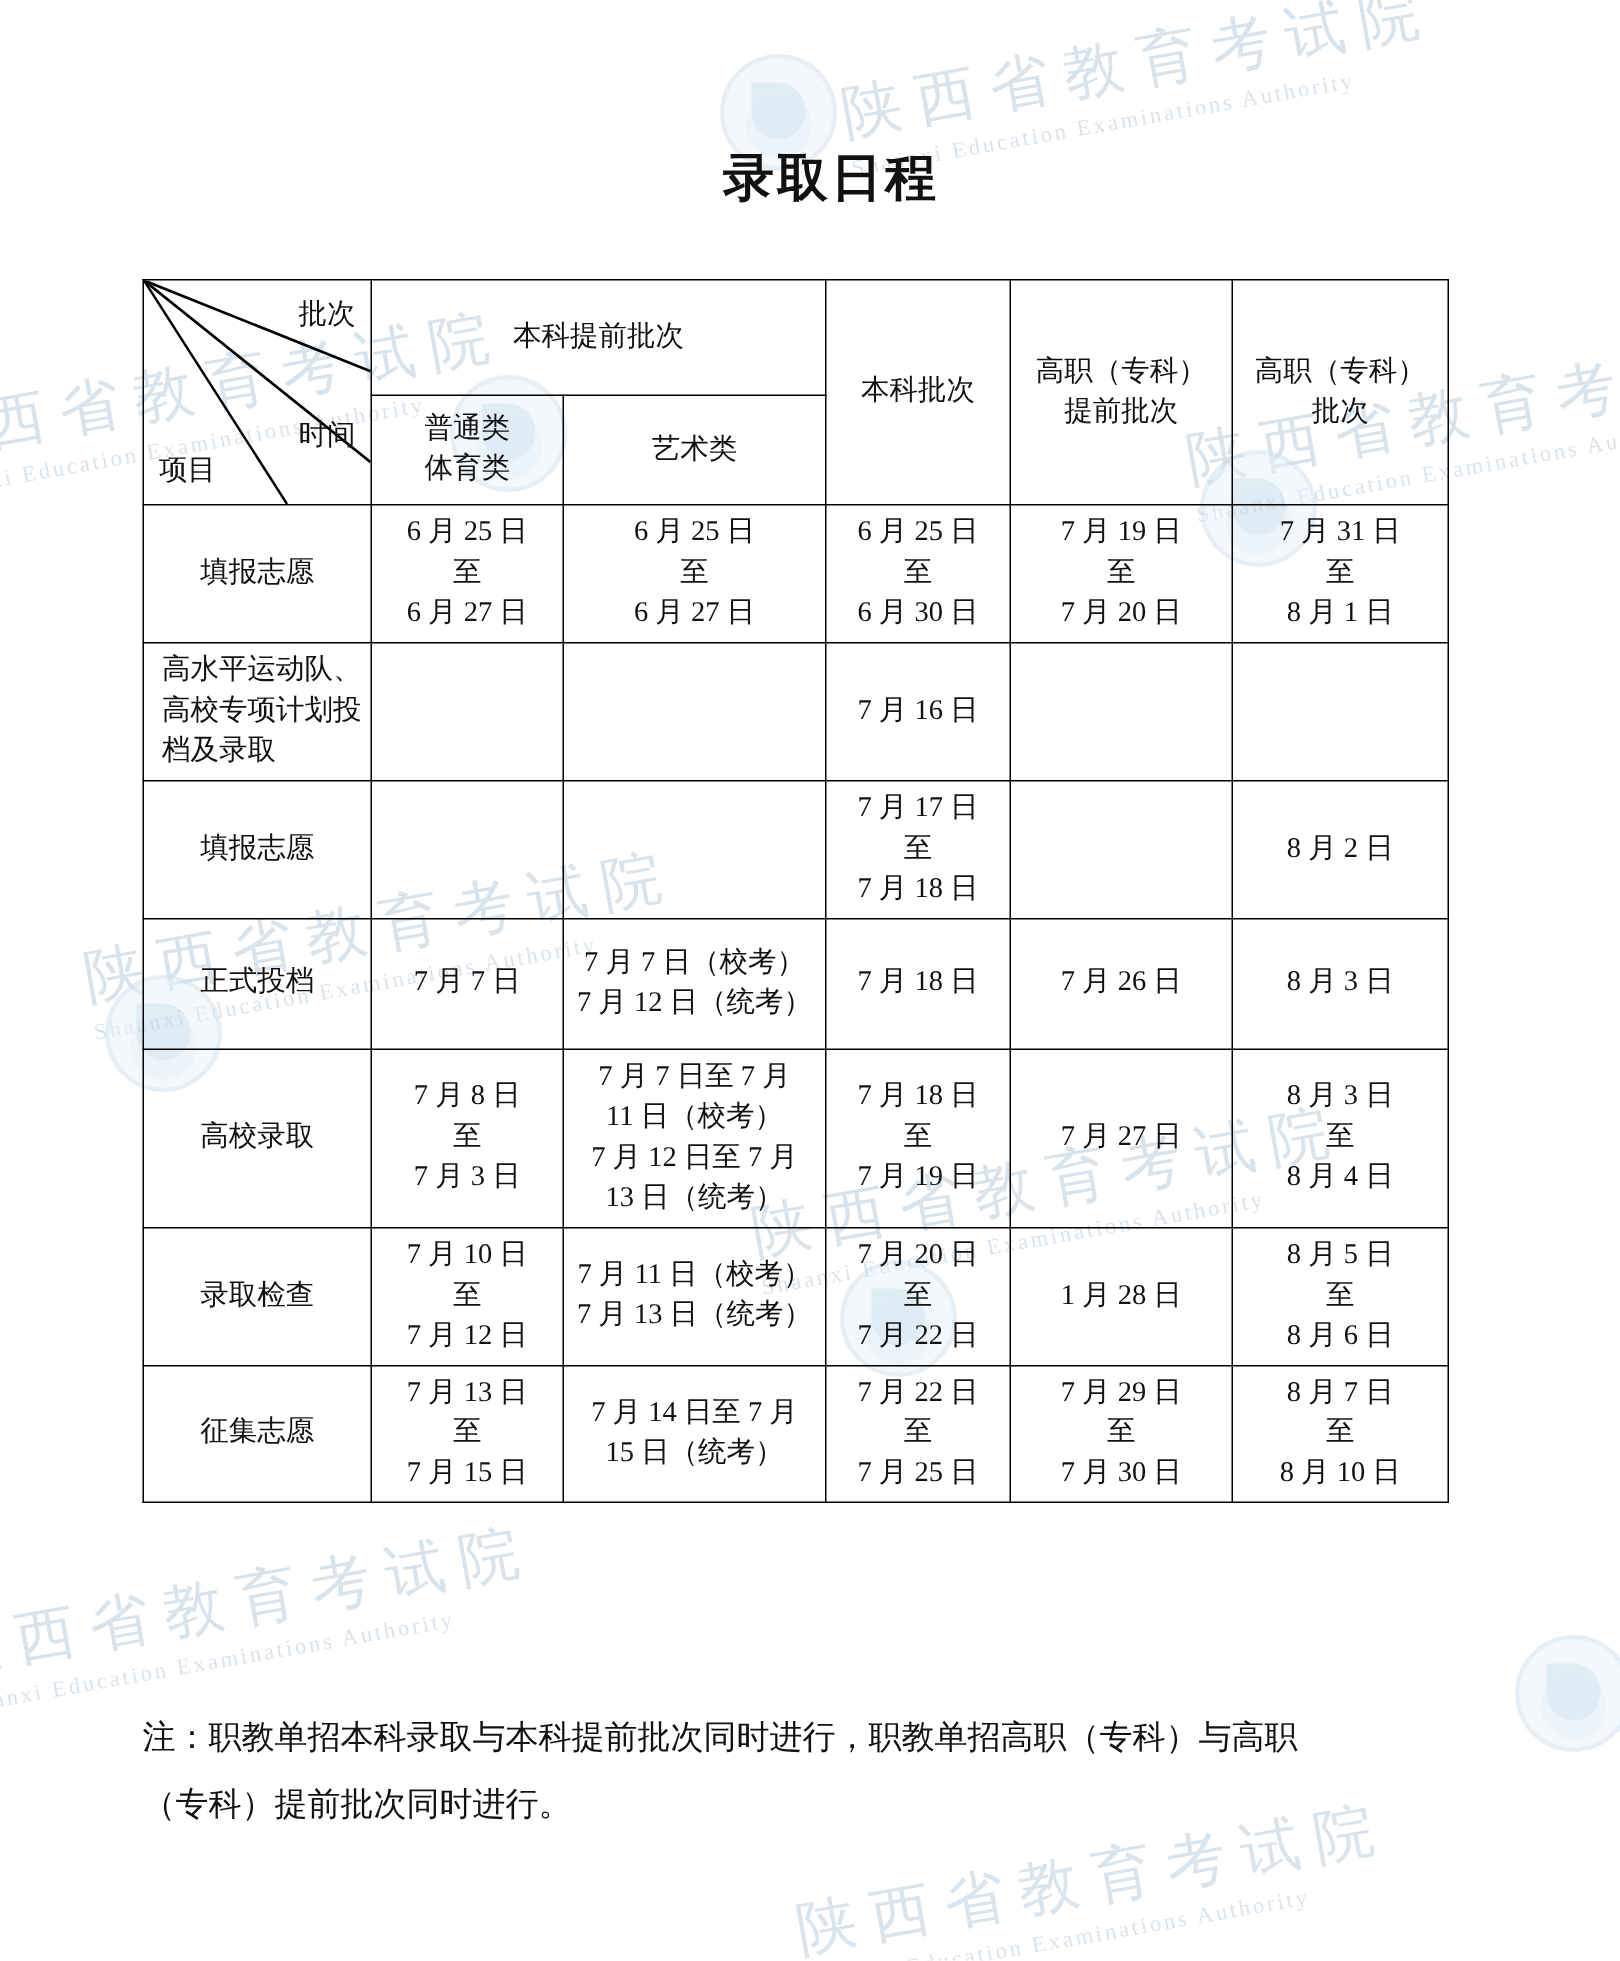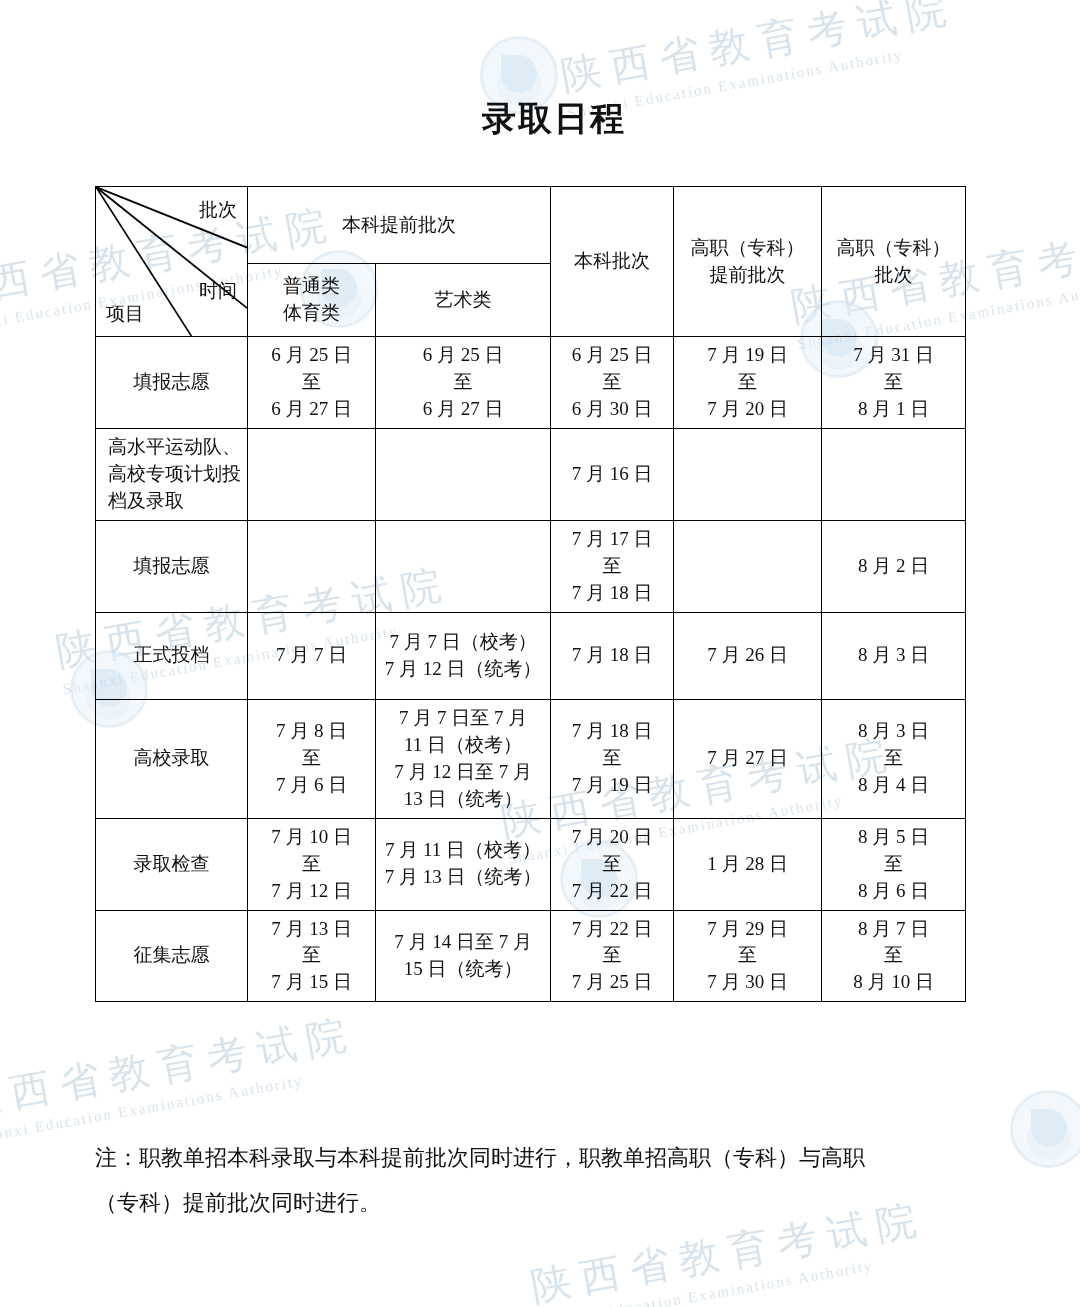--- a/index.html
+++ b/index.html
@@ -270,21 +270,21 @@
         <td class="row-cell multiline">7 月 7 日（校考）
 7 月 12 日（统考）</td>
         <td class="row-cell multiline">7 月 18 日</td>
         <td class="row-cell multiline">7 月 26 日</td>
         <td class="row-cell multiline">8 月 3 日</td>
       </tr>
       <tr>
         <td class="row-cell multiline">高校录取</td>
         <td class="row-cell multiline">7 月 8 日
 至
-7 月 6 日</td>
+7 月 3 日</td>
         <td class="row-cell multiline">7 月 7 日至 7 月
 11 日（校考）
 7 月 12 日至 7 月
 13 日（统考）</td>
         <td class="row-cell multiline">7 月 18 日
 至
 7 月 19 日</td>
         <td class="row-cell multiline">7 月 27 日</td>
         <td class="row-cell multiline">8 月 3 日
 至

